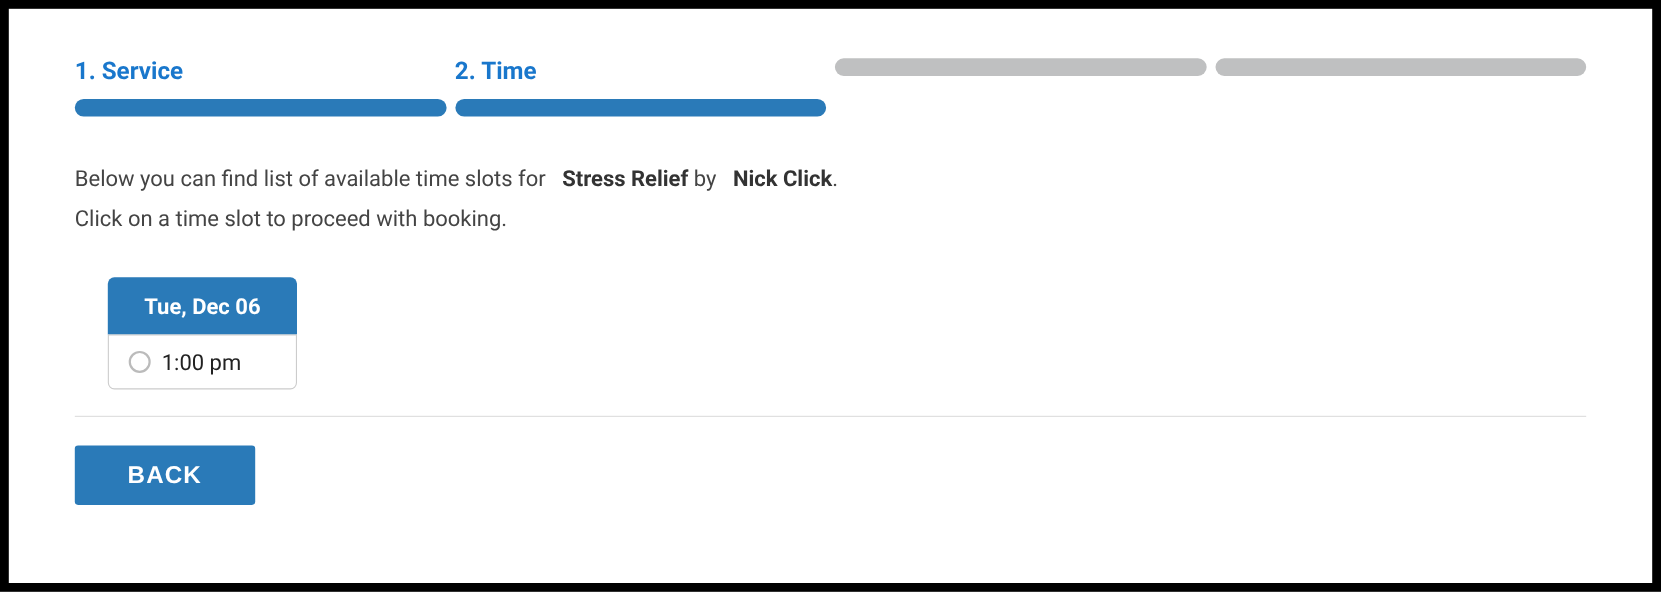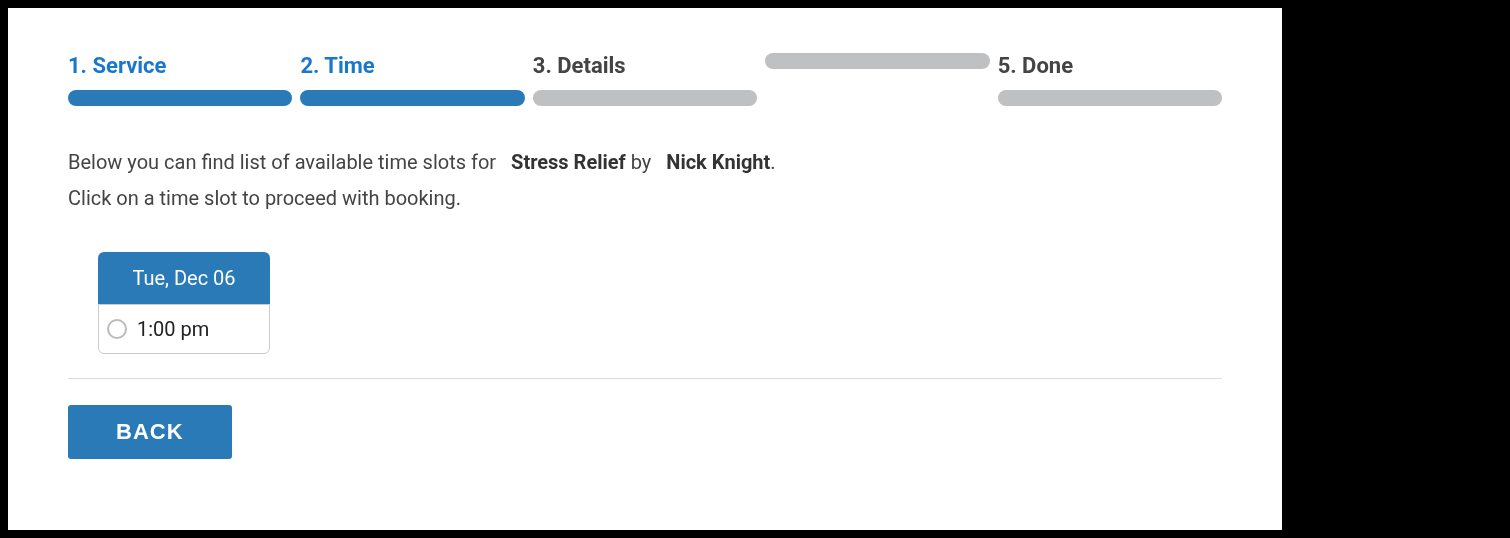--- a/index.html
+++ b/index.html
@@ -3,21 +3,21 @@
   <meta charset="utf-8">
   <style>
     * { box-sizing: border-box; margin: 0; padding: 0; }
     body {
       font-family: -apple-system, BlinkMacSystemFont, "Segoe UI", Roboto, Helvetica, Arial, sans-serif;
       background: #000;
       padding: 8px;
     }
     .page {
       background: #fff;
-      width: 1274px;
+      width: 1494px;
       height: 522px;
       padding: 45px 60px 40px 60px;
       position: relative;
     }
     .steps {
       display: flex;
       gap: 8px;
       margin-bottom: 38px;
     }
     .step {
@@ -50,34 +50,34 @@
     }
     .intro strong { font-weight: 700; color: #333; margin-left: 10px; }
     .date-block {
       display: inline-block;
       margin-left: 30px;
       margin-bottom: 24px;
     }
     .date-header {
       background: #2a7ab8;
       color: #fff;
-      font-weight: 400;
+      font-weight: 700;
       font-size: 20px;
       text-align: center;
       padding: 14px 22px;
       border-radius: 6px 6px 0 0;
       min-width: 172px;
     }
     .slot {
       display: flex;
       align-items: center;
       gap: 10px;
       border: 1px solid #ccc;
       border-radius: 0 0 6px 6px;
-      padding: 12px 8px;
+      padding: 12px 18px;
       background: #fff;
       cursor: pointer;
     }
     .radio-circle {
       width: 20px;
       height: 20px;
       border: 2px solid #bbb;
       border-radius: 50%;
       flex-shrink: 0;
     }
@@ -110,35 +110,30 @@
   <div class="steps">
     <div class="step active">
       <div class="step-label">1. Service</div>
       <div class="step-bar"></div>
     </div>
     <div class="step active">
       <div class="step-label">2. Time</div>
       <div class="step-bar"></div>
     </div>
     <div class="step">
-      <div class="step-label">3. Details</div>
       <div class="step-bar"></div>
     </div>
     <div class="step">
-      <div class="step-bar"></div>
-    </div>
-    <div class="step">
-      <div class="step-label">5. Done</div>
       <div class="step-bar"></div>
     </div>
   </div>
 
   <div class="intro">
     <div>
-      <span>Below you can find list of available time slots for </span><strong>Stress Relief</strong><span> by </span><strong>Nick Knight</strong><span>.</span>
+      <span>Below you can find list of available time slots for </span><strong>Stress Relief</strong><span> by </span><strong>Nick Click</strong><span>.</span>
     </div>
     <div>Click on a time slot to proceed with booking.</div>
   </div>
 
   <div class="date-block">
     <div class="date-header">Tue, Dec 06</div>
     <div class="slot">
       <span class="radio-circle"></span>
       <span class="slot-label">1:00 pm</span>
     </div>

